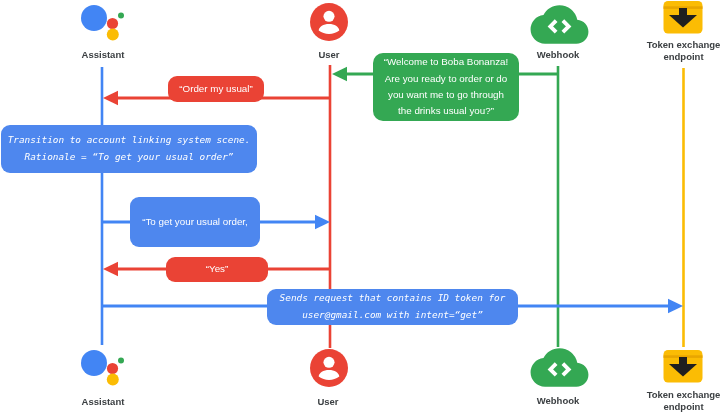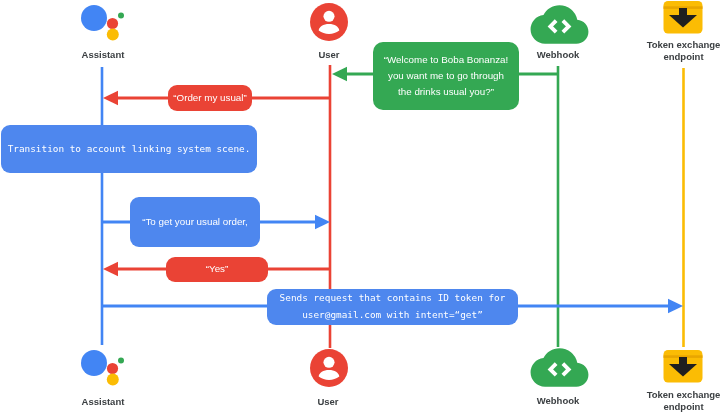--- a/index.html
+++ b/index.html
@@ -29,22 +29,22 @@
     position:absolute;color:var(--c-label);font-weight:bold;font-size:9.5px;
     line-height:11.5px;text-align:center;
     font-family:"Liberation Sans",sans-serif;
   }
   .bubble{
     position:absolute;display:flex;flex-direction:column;align-items:center;
     justify-content:center;color:#fff;text-align:center;white-space:nowrap;
     box-sizing:border-box;
   }
   .bubble.sans{font-family:"Liberation Sans",sans-serif;font-size:9.8px;line-height:16.3px;}
-  .bubble.mono{font-family:"DejaVu Sans Mono",monospace;font-size:9.4px;line-height:16.8px;}
-  .bubble.g{background:var(--c-green);border-radius:10px;}
+  .bubble.mono{font-family:"DejaVu Sans Mono",monospace;font-style:italic;font-size:9.4px;line-height:16.8px;}
+  .bubble.g{background:var(--c-green);border-radius:10px;margin-top:11px;}
   .bubble.r{background:var(--c-red);border-radius:9px;}
   .bubble.b{background:var(--c-blue-box);border-radius:9px;}
 </style>
 </head>
 <body>
 
 <div class="stage">
 
   <svg class="layer" width="725" height="413" viewBox="0 0 725 413">
     <g>
@@ -155,30 +155,32 @@
   <div class="actor-label" style="left:53px;top:396px;width:100px">Assistant</div>
   <div class="actor-label" style="left:278px;top:396px;width:100px">User</div>
   <div class="actor-label" style="left:508px;top:395px;width:100px">Webhook</div>
   <div class="actor-label" style="left:633px;top:389px;width:101px">
     <div>Token exchange</div>
     <div>endpoint</div>
   </div>
 
   <div class="bubble g sans" style="left:373px;top:42px;width:146px;height:68px">
     <div>“Welcome to Boba Bonanza!</div>
+    <div>Are you ready to order or do</div>
     <div>you want me to go through</div>
     <div>the drinks usual you?”</div>
   </div>
 
-  <div class="bubble r sans" style="left:168px;top:85px;width:84px;height:26px">
+  <div class="bubble r sans" style="left:168px;top:76px;width:96px;height:26px">
     <div>“Order my usual”</div>
   </div>
 
   <div class="bubble b mono" style="left:1px;top:125px;width:256px;height:48px">
     <div>Transition to account linking system scene.</div>
+    <div>Rationale = “To get your usual order”</div>
   </div>
 
   <div class="bubble b sans" style="left:130px;top:197px;width:130px;height:50px">
     <div>“To get your usual order,</div>
   </div>
 
   <div class="bubble b mono" style="left:267px;top:289px;width:251px;height:36px">
     <div>Sends request that contains ID token for</div>
     <div>user@gmail.com with intent=“get”</div>
   </div>

